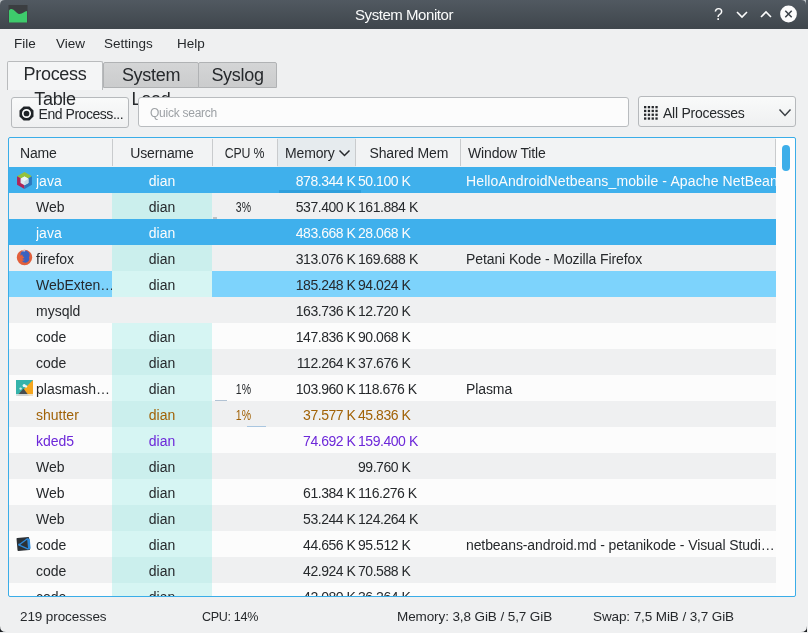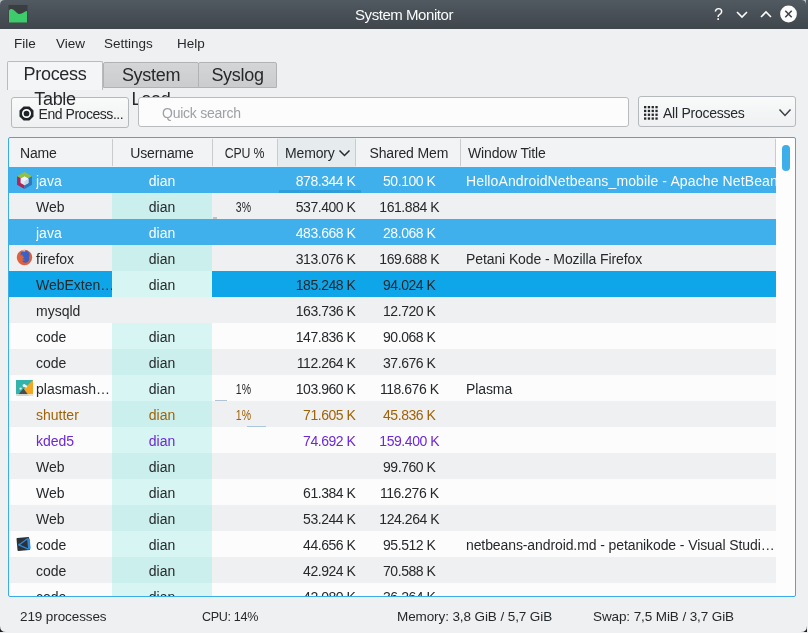--- a/index.html
+++ b/index.html
@@ -7,37 +7,37 @@
 #title{position:absolute;left:0;top:0;width:808px;height:29px;line-height:30px;text-align:center;color:#fafbfb;font-size:15px;letter-spacing:-0.45px}
 #menubar{position:absolute;left:0;top:29px;width:808px;height:32px}
 .mi{position:absolute;top:0;height:32px;line-height:29px;font-size:13.5px}
 #tabs{position:absolute;left:0;top:61px;width:808px;height:29px}
 .tab{position:absolute;top:0;height:29px;line-height:25px;text-align:center;font-size:18px;letter-spacing:-0.3px}
 .tab.on{background:#f4f5f6;border:1px solid #b9bbbd;border-bottom:none;border-radius:2px 2px 0 0;z-index:2}
 .tab.off{top:1px;height:26px;line-height:24px;background:linear-gradient(#d4d5d6,#cbcccd);border:1px solid #b0b2b4;border-radius:2px 2px 0 0}
 .btn{position:absolute;background:linear-gradient(#f9fafa,#eff0f1);border:1px solid #b6b9bc;border-radius:3px}
 #endbtn{left:11px;top:97px;width:118px;height:31px}
 #search{position:absolute;left:138px;top:97px;width:491px;height:30px;background:#fcfcfc;border:1px solid #b9bcbf;border-radius:3px}
-#qs{position:absolute;left:162px;top:97px;height:22px;line-height:33px;color:#9da1a5;font-size:14px;letter-spacing:-0.25px}
+#qs{position:absolute;left:150px;top:97px;height:22px;line-height:33px;color:#9da1a5;font-size:12px;letter-spacing:-0.25px}
 #combo{left:638px;top:96px;width:158px;height:31px}
 #endtxt{position:absolute;left:38.5px;top:97px;height:31px;line-height:34px;font-size:14px;letter-spacing:-0.45px}
 #combotxt{position:absolute;left:663px;top:96px;height:31px;line-height:35px;font-size:14px;letter-spacing:-0.25px}
 #thead{position:absolute;left:8px;top:138px;width:767px;height:29px;background:#f2f3f4;z-index:3;line-height:30px}
 .hsep{position:absolute;top:1px;height:27px;width:1px;background:#c9cbcd}
 .hcell{position:absolute;top:0;height:29px;font-size:14px;color:#26292c;letter-spacing:-0.15px}
 #memhead{position:absolute;left:269px;top:0;width:78.5px;height:29px;background:#e6ebee}
 #scrollarea{position:absolute;left:776px;top:138px;width:19px;height:458px;background:#fdfdfd;z-index:2}
 #thumb{position:absolute;left:6px;top:7px;width:8px;height:26px;border-radius:4px;background:#3daee9}
 #rows{position:absolute;left:8px;top:0px;width:768px;height:596px;clip-path:inset(167px 0 0 0);z-index:1}
 .row{position:absolute;left:1px;top:0;width:767px;height:26px;line-height:28px;font-size:14px}
 .c-name{position:absolute;left:27px;top:0;width:76px;height:26px;white-space:nowrap;overflow:hidden}
 .c-user{position:absolute;left:103px;top:0;width:100px;height:26px;text-align:center}
 .c-cpu{position:absolute;left:202.5px;top:0;width:39px;height:26px;text-align:right;transform:scaleX(0.75);transform-origin:100% 50%}
 .c-mem{position:absolute;left:244.5px;top:0;width:102px;height:26px;text-align:right;letter-spacing:-0.45px}
-.c-sh{position:absolute;left:349px;top:0;width:102.5px;height:26px;text-align:center;letter-spacing:-0.45px}
+.c-sh{position:absolute;left:349px;top:0;width:102.5px;height:26px;text-align:left;letter-spacing:-0.45px}
 .c-wt{position:absolute;left:457px;top:0;width:310px;height:26px;white-space:nowrap;overflow:hidden;letter-spacing:-0.1px}
 #statusbar{position:absolute;left:0;top:597px;width:808px;height:36px}
 .st{position:absolute;top:9.5px;height:20px;line-height:20px;font-size:13.5px;letter-spacing:-0.1px}
 .corner{position:absolute;width:7px;height:7px;z-index:9}
 </style></head><body>
 <div id="titlebar"></div>
 <svg width="20" height="18" viewBox="0 0 20 18" style="position:absolute;left:8px;top:5px;z-index:5">
     <rect x="0.5" y="0" width="19" height="17.5" fill="#3b3e41"></rect>
     <path d="M1 17.5 L1 5.4 Q2.2 3.7 3.6 4 Q5.6 4.6 7.2 6.3 Q9.2 8.7 10.7 8.9 Q13.6 9.1 15.6 7.5 Q17.1 6.3 19 6.1 L19 17.5 Z" fill="#3ecb6c"></path>
   </svg>
@@ -127,21 +127,21 @@
         <circle cx="8.5" cy="8.5" r="7.7" fill="#e2603c"></circle>
         <path d="M6 2.4 Q9.2 0.8 11.8 2.4 Q13.8 3.8 13.6 6.2 Q13.5 7.6 12.9 8.6 Q13.8 10.4 12.6 12 Q11 14 8.4 13.6 Q6.4 13.2 6.2 11.8 Q8.2 12 8.9 10.7 Q6.9 11 6.3 9.7 Q8.1 9.6 8.2 8.2 Q5.9 7.5 6.3 5.2 Q5.2 5.6 4.8 7 Q3.9 4 6 2.4 Z" fill="#3a62c0"></path>
         <path d="M5 2 Q7.2 0.9 9.4 1.2 L9 2.5 Q6.7 2.3 5 2Z" fill="#eef3f6" opacity="0.85"></path>
       </svg>
       <div class="c-name">firefox</div>
       <div class="c-user" style="background:#cbefed">dian</div>
       <div class="c-mem">313.076 K</div>
       <div class="c-sh">169.688 K</div>
       <div class="c-wt">Petani Kode - Mozilla Firefox</div>
     </div>
-<div class="row" style="top:271px;background:#0ea5e9;color:#26292c">
+<div class="row" style="top:271px;background:#7dd3fc;color:#26292c">
       <div class="c-name">WebExten…</div>
       <div class="c-user" style="background:#d6f5f3">dian</div>
       <div class="c-mem">185.248 K</div>
       <div class="c-sh">94.024 K</div>
     </div>
 <div class="row" style="top:297px;background:#eff0f1;color:#26292c">
       <div class="c-name">mysqld</div>
       <div class="c-mem">163.736 K</div>
       <div class="c-sh">12.720 K</div>
     </div>
@@ -173,21 +173,21 @@
       <div style="position:absolute;left:206.3px;top:24.6px;width:11.7px;height:1.2px;background:#b2c3d4"></div>
       <div class="c-mem">103.960 K</div>
       <div class="c-sh">118.676 K</div>
       <div class="c-wt">Plasma</div>
     </div>
 <div class="row" style="top:401px;background:#eff0f1;color:#a16207">
       <div class="c-name">shutter</div>
       <div class="c-user" style="background:#cbefed">dian</div>
       <div class="c-cpu">1%</div>
       <div style="position:absolute;left:237.7px;top:24.6px;width:19.8px;height:1.2px;background:#a9c6e0"></div>
-      <div class="c-mem">71.605 K</div>
+      <div class="c-mem">37.577 K</div>
       <div class="c-sh">45.836 K</div>
     </div>
 <div class="row" style="top:427px;background:#fcfcfc;color:#6d28d9">
       <div class="c-name">kded5</div>
       <div class="c-user" style="background:#d6f5f3">dian</div>
       <div class="c-mem">74.692 K</div>
       <div class="c-sh">159.400 K</div>
     </div>
 <div class="row" style="top:453px;background:#eff0f1;color:#26292c">
       <div class="c-name">Web</div>

